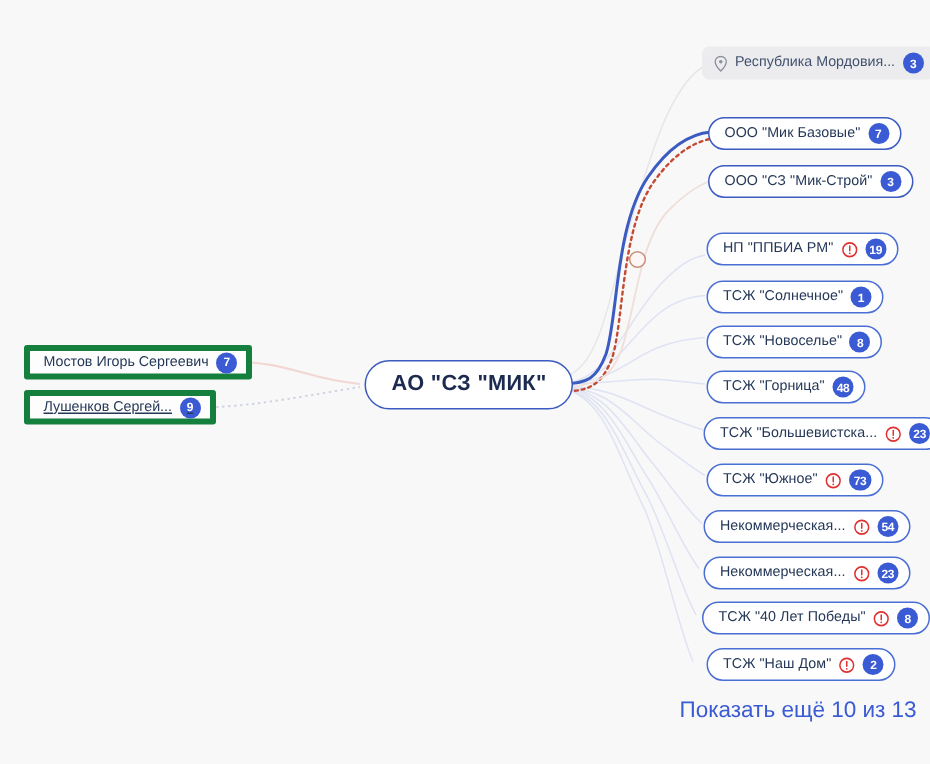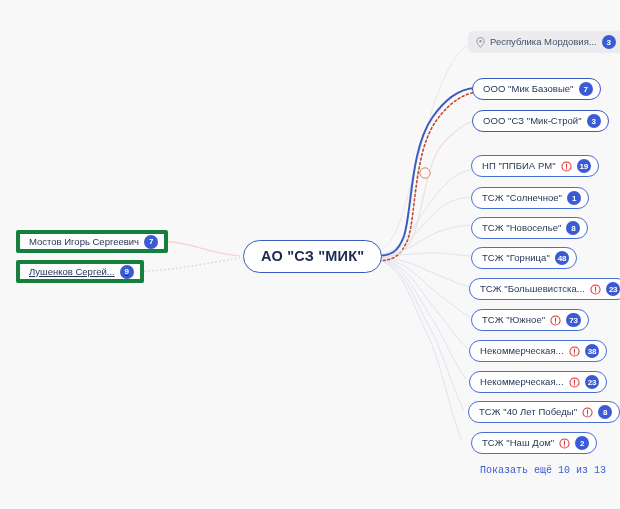--- a/index.html
+++ b/index.html
@@ -110,27 +110,26 @@
   }
   .pin-icon {
     flex: 0 0 auto;
     width: 9px;
     height: 11px;
     display: block;
   }
 
   .more-link {
     position: absolute;
-    left: 480px;
+    left: 453px;
     top: 465px;
-    font-size: 10px;
+    font-size: 15px;
     color: #3b5bd4;
     cursor: pointer;
     z-index: 6;
-    font-family: Liberation Mono, monospace;
   }
 </style>
 </head>
 <body>
 
 <svg id="graph-canvas" viewBox="0 0 620 509" xmlns="http://www.w3.org/2000/svg">
 
   <g fill="none" stroke="#dfe3f2" stroke-width="1">
     <path d="M372 256 C 405 256, 415 218, 440 190 C 452 177, 460 172, 470 170"></path>
     <path d="M372 256 C 406 256, 416 228, 438 210 C 450 200, 460 198, 470 197"></path>
@@ -230,21 +229,21 @@
       </svg>
       <span class="badge">73</span>
     </div>
     <div class="node pill" style="left: 469px; top: 340px;">
       <span class="label">Некоммерческая...</span>
       <svg class="warn-icon" viewBox="0 0 12 12">
         <circle cx="6" cy="6" r="5" fill="none" stroke="#e03131" stroke-width="1.1"></circle>
         <line x1="6" y1="3.2" x2="6" y2="6.8" stroke="#e03131" stroke-width="1.1" stroke-linecap="round"></line>
         <circle cx="6" cy="8.6" r="0.65" fill="#e03131"></circle>
       </svg>
-      <span class="badge">38</span>
+      <span class="badge">54</span>
     </div>
     <div class="node pill" style="left: 469px; top: 371px;">
       <span class="label">Некоммерческая...</span>
       <svg class="warn-icon" viewBox="0 0 12 12">
         <circle cx="6" cy="6" r="5" fill="none" stroke="#e03131" stroke-width="1.1"></circle>
         <line x1="6" y1="3.2" x2="6" y2="6.8" stroke="#e03131" stroke-width="1.1" stroke-linecap="round"></line>
         <circle cx="6" cy="8.6" r="0.65" fill="#e03131"></circle>
       </svg>
       <span class="badge">23</span>
     </div>

